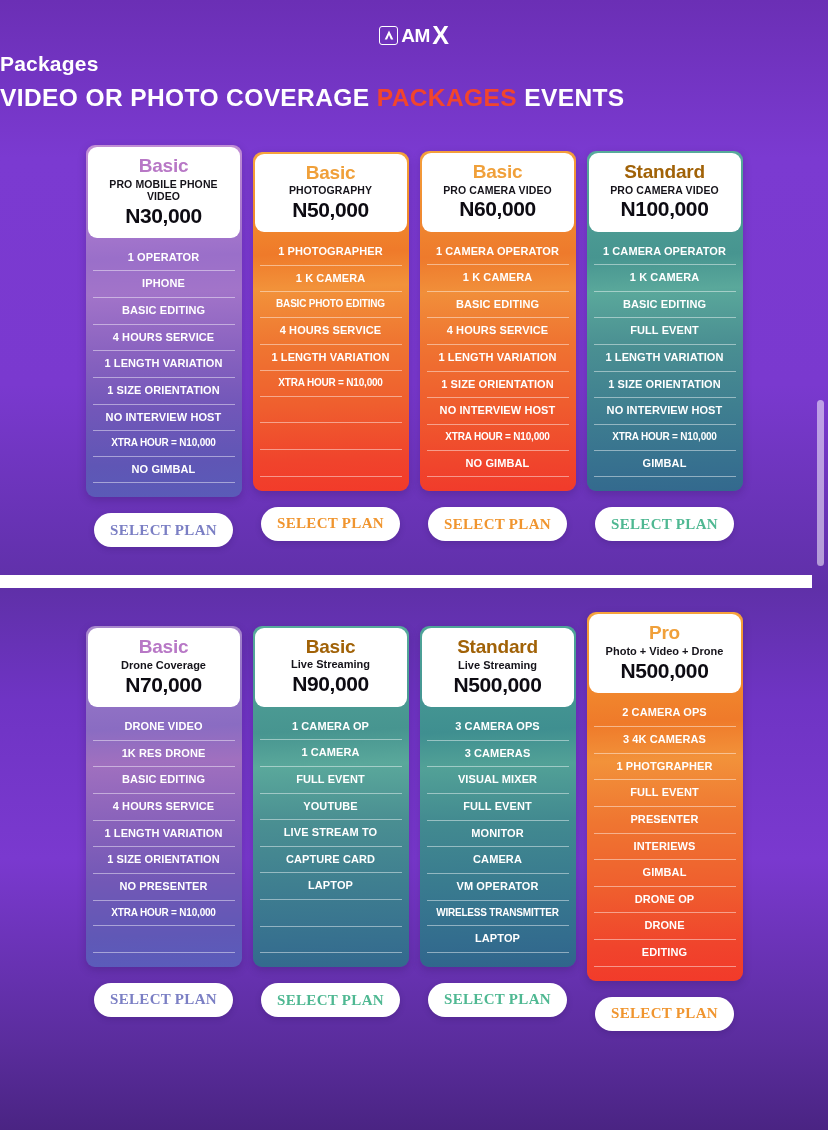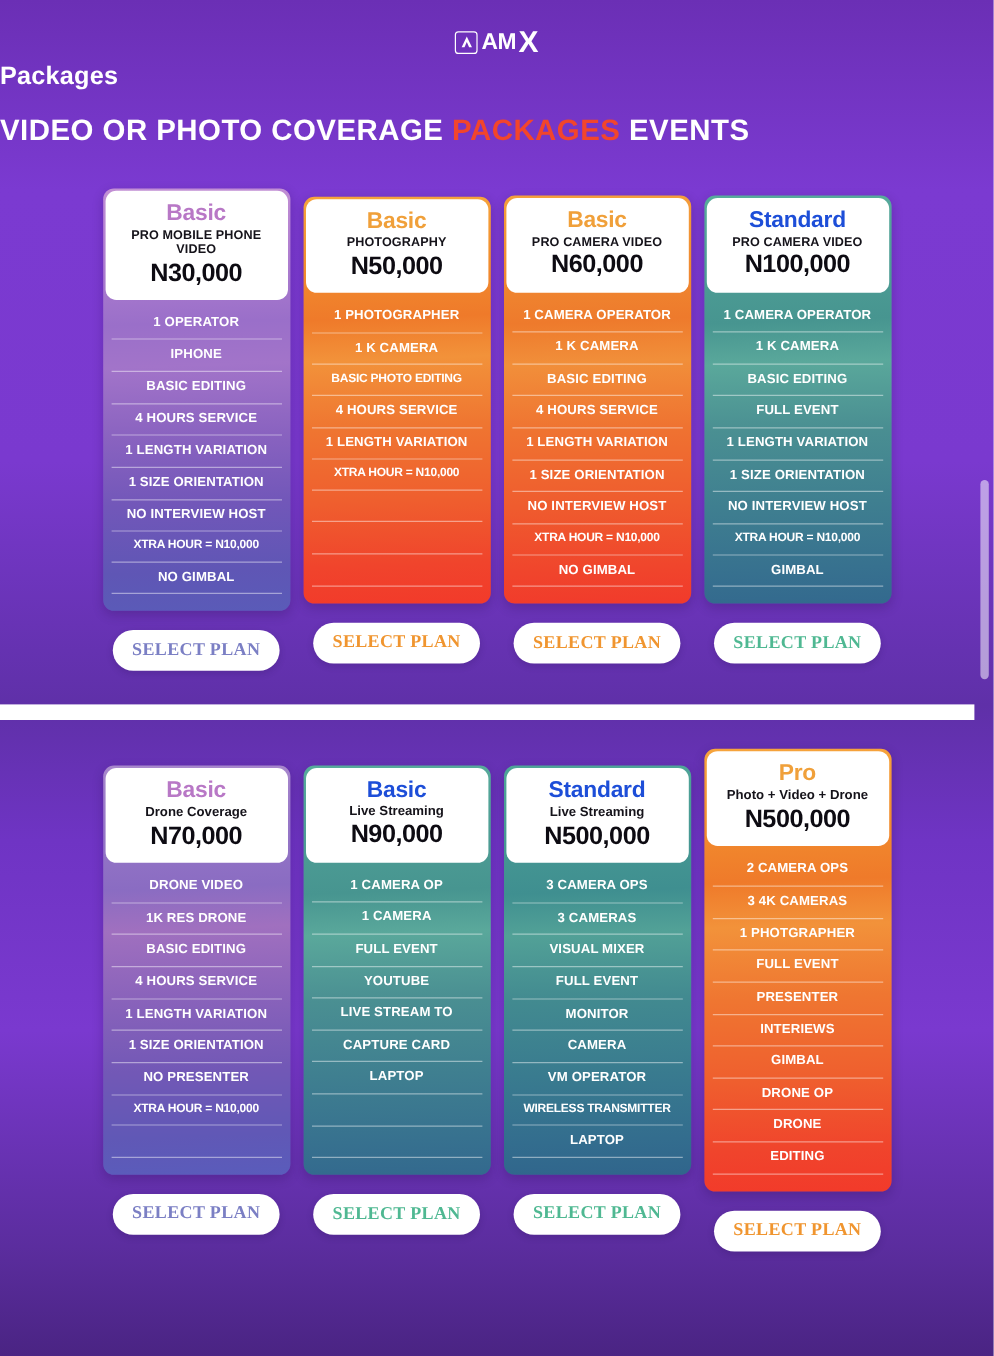--- a/index.html
+++ b/index.html
@@ -61,21 +61,21 @@
 
   .brand-sub {
     color: #ffffff;
     font-size: 21px;
     font-weight: bold;
     letter-spacing: 0.2px;
     margin-top: 4px;
   }
 
   .headline {
-    margin-top: 20px;
+    margin-top: 8px;
     font-size: 24.5px;
     font-weight: bold;
     letter-spacing: 0.4px;
     color: #ffffff;
     white-space: nowrap;
   }
   .headline .hl-accent { color: #f2452c; }
 
   
   .section {
@@ -200,21 +200,21 @@
   }
   .grad-teal2 {
     background: linear-gradient(178deg,
       #4fa598 0%, #489a94 15%, #3f8f90 31%,
       #52a197 41%, #428a90 57%, #397b8f 75%, #336d8e 91%, #30658c 100%);
   }
 
   
   .tier-purple { color: #b878c6; }
   .tier-orange { color: #f0a03a; }
-  .tier-green  { color: #1d4ed8; }
+  .tier-green  { color: #a16207; }
 
   
   .select-plan {
     margin-top: 16px;
     background: #ffffff;
     border: none;
     border-radius: 22px;
     height: 34px;
     min-width: 123px;
     padding: 0 16px;

